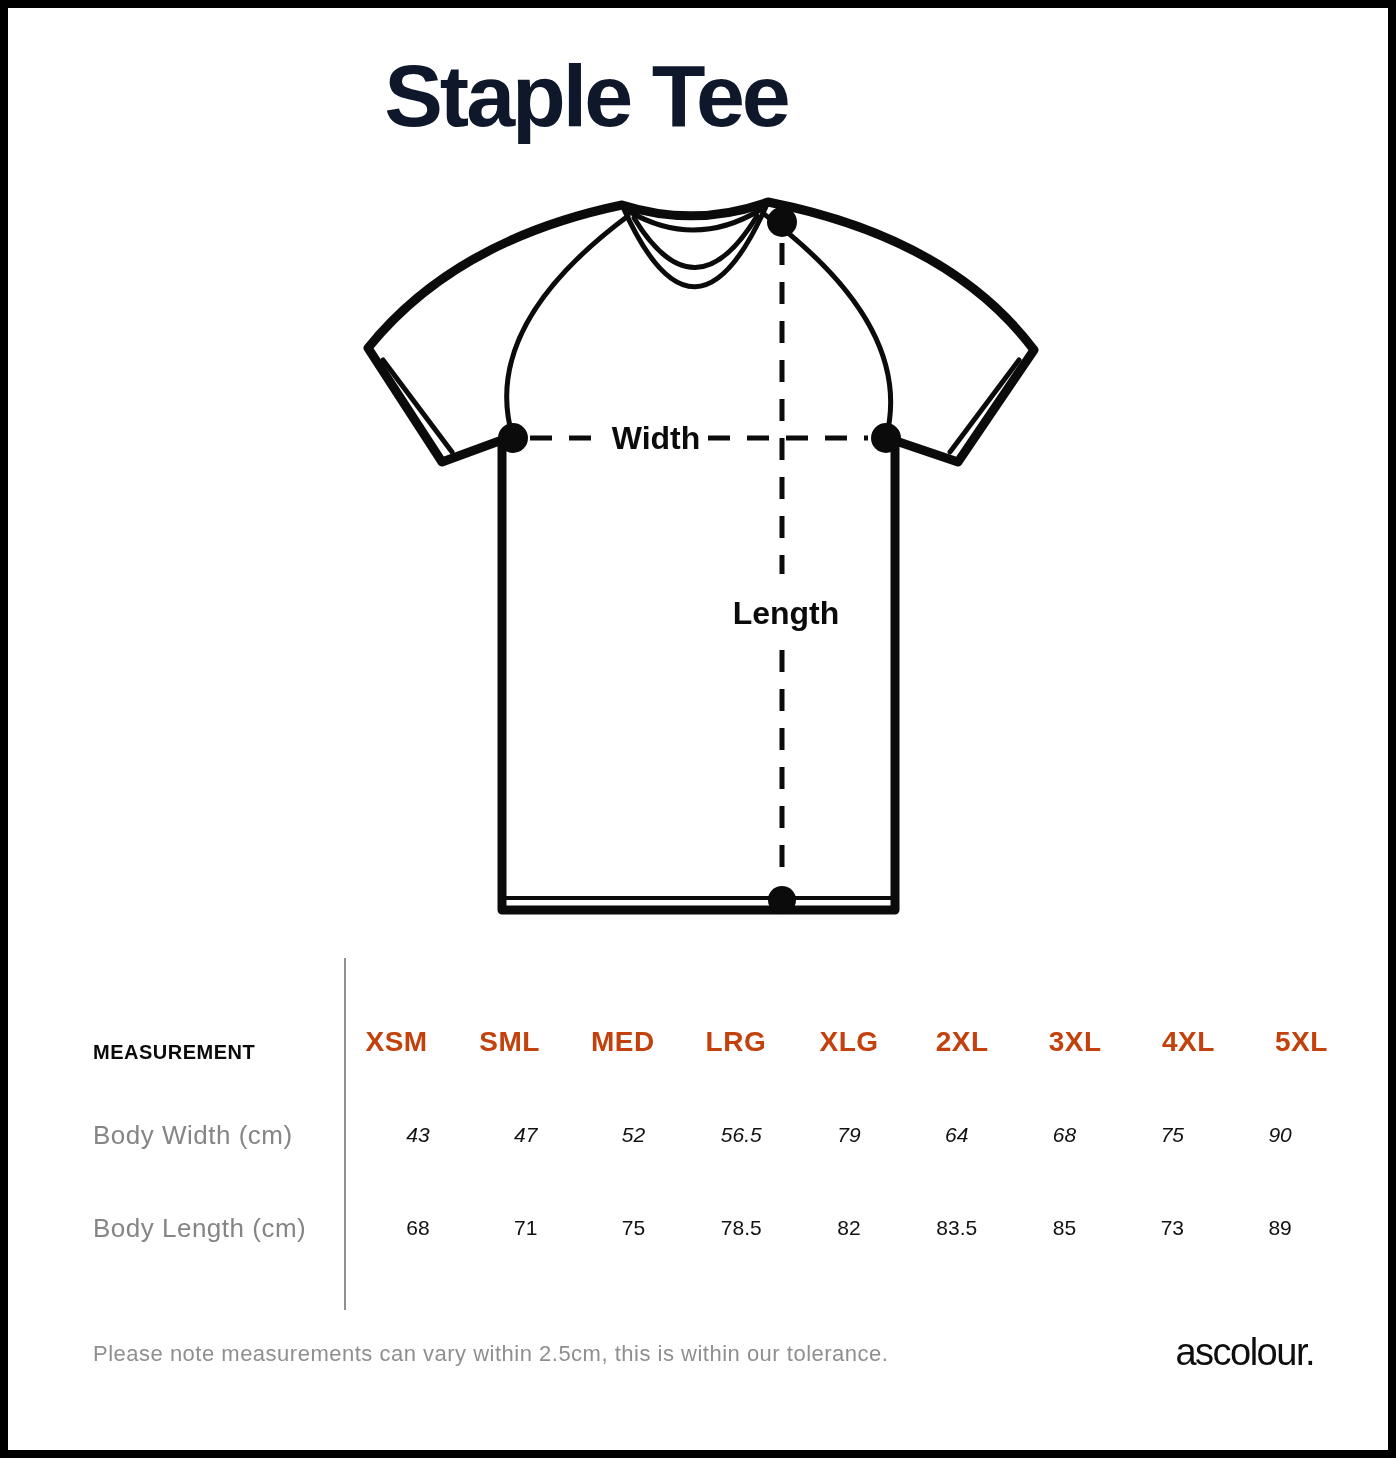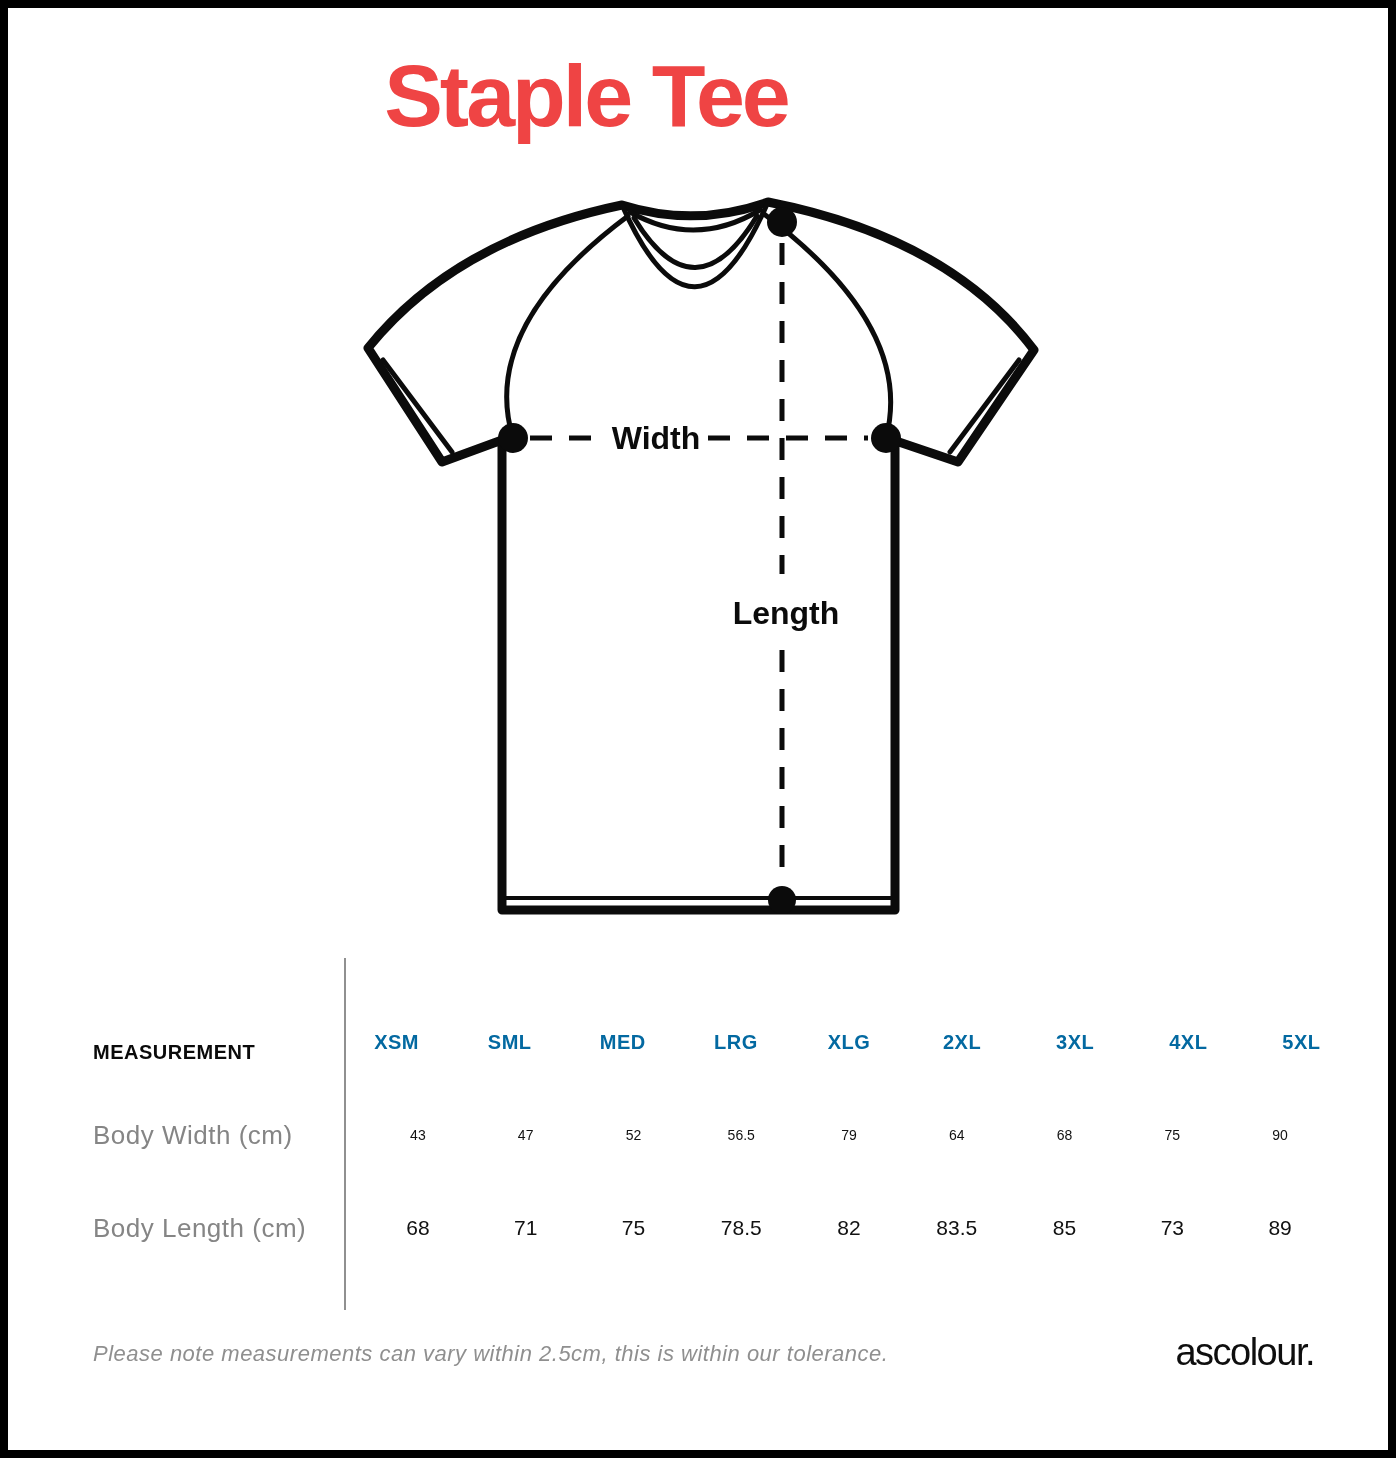--- a/index.html
+++ b/index.html
@@ -15,21 +15,21 @@
     border:8px solid #000000;
     pointer-events:none;
   }
   .title{
     position:absolute;
     left:0;top:52px;width:1172px;
     text-align:center;
     font-size:88px;
     font-weight:bold;
     letter-spacing:-3px;
-    color:#ef4444;
+    color:#0f172a;
     line-height:1;
   }
   .shirt-svg{
     position:absolute;
     left:340px;top:185px;
     width:730px;height:740px;
   }
   .measure-head{
     position:absolute;
     left:93px;top:1027px;
@@ -54,28 +54,27 @@
     background:#909090;
   }
   .size-grid{
     position:absolute;
     left:364px;width:970px;
     display:grid;
     grid-template-columns:repeat(9,1fr);
     line-height:30px;
   }
   .size-grid div{text-align:center;}
-  .size-grid.hdr{top:1027px;font-size:20px;font-weight:bold;letter-spacing:0.5px;color:#0369a1;gap:48px;}
-  .size-grid.val1{top:1120px;font-size:14px;color:#111111;}
+  .size-grid.hdr{top:1027px;font-size:28px;font-weight:bold;letter-spacing:0.5px;color:#c2410c;gap:48px;}
+  .size-grid.val1{top:1120px;font-size:21px;color:#111111;font-style:italic;}
   .size-grid.val2{top:1213px;font-size:21px;color:#111111;}
   .note{
     position:absolute;
     left:93px;top:1339px;
     font-size:22px;
-    font-style:italic;
     color:#8f8f8f;
     letter-spacing:0.5px;
     line-height:30px;
   }
   .brand{
     position:absolute;
     right:82px;top:1330px;
     font-size:38px;
     color:#0e0e0e;
     letter-spacing:-1.5px;

